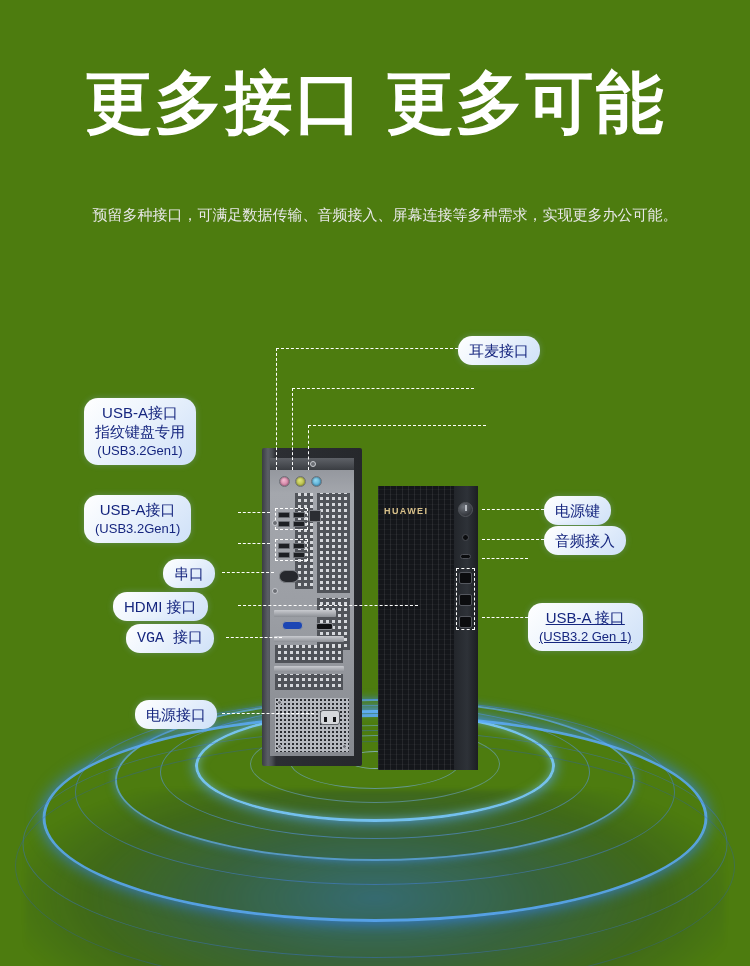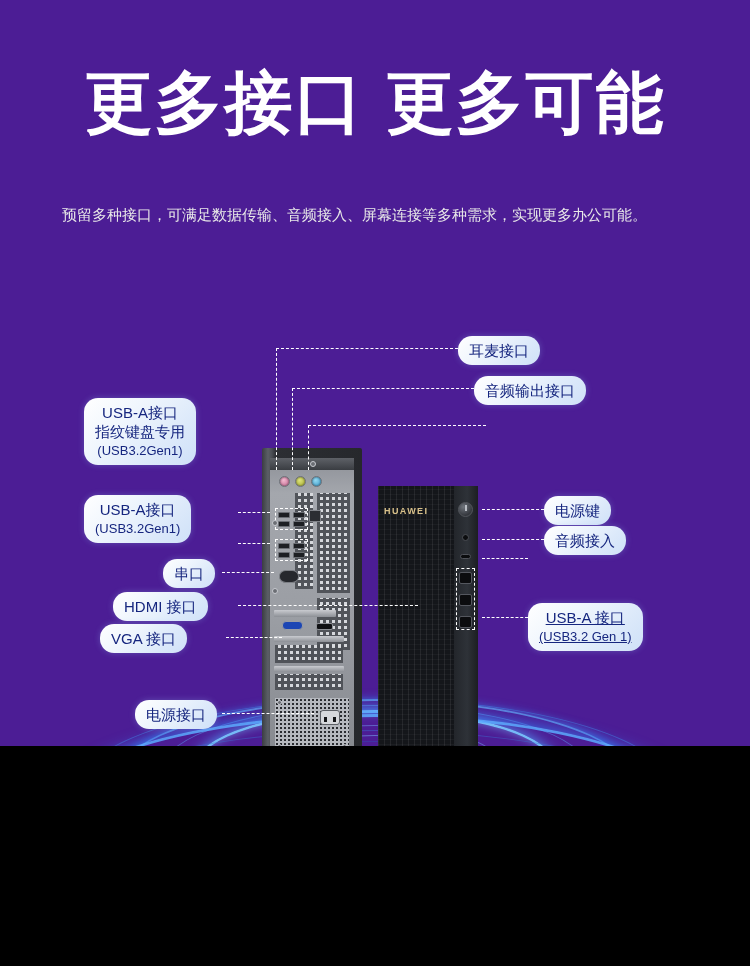--- a/index.html
+++ b/index.html
@@ -4,40 +4,41 @@
 <style>
   * { box-sizing: border-box; margin: 0; padding: 0; }
   html, body {
     width: 750px; height: 966px;
     background: #000;
     font-family: "Liberation Sans", "DejaVu Sans", sans-serif;
     overflow: hidden;
   }
   #stage {
     position: relative;
-    width: 750px; height: 746px;
-    background: #4c1d95;
+    width: 750px; height: 966px;
+    background: #4d7c0f;
     overflow: hidden;
   }
 
   
   #headline {
     position: absolute;
     top: 62px; left: 0; width: 750px;
     text-align: center;
     color: #ffffff;
     font-size: 68px;
     line-height: 80px;
     font-weight: bold;
     letter-spacing: 2px;
     white-space: pre;
   }
   #subline {
     position: absolute;
-    top: 198px; left: 62px; width: 626px;
+    top: 198px; left: 72px; width: 626px;
+    text-align: center;
     color: #e8e8e8;
     font-size: 15px;
     line-height: 34px;
     font-weight: normal;
     font-family: Liberation Serif, serif;
   }
 
   
   #pedestal {
     position: absolute;
@@ -353,40 +354,37 @@
   <div class="lead-h" style="left:222px;top:713px;width:92px;"></div>
 
   <div class="lead-h" style="left:482px;top:509px;width:62px;"></div>
   <div class="lead-h" style="left:482px;top:539px;width:62px;"></div>
   <div class="lead-h" style="left:482px;top:558px;width:46px;"></div>
   <div class="lead-h" style="left:482px;top:617px;width:46px;"></div>
 
   <div class="label" id="lbl-mic" style="left:458px;top:336px;">
     <span class="l1">耳麦接口</span>
   </div>
-  <div class="label" id="lbl-aout" style="left:474px;top:376px;">
-    <span class="l1">音频输出接口</span>
-  </div>
 
   <div class="label" id="lbl-usb-fp" style="left:84px;top:398px;">
     <span class="l1">USB-A接口</span>
     <span class="l2">指纹键盘专用</span>
     <span class="l3 small">(USB3.2Gen1)</span>
   </div>
   <div class="label" id="lbl-usb-rear" style="left:84px;top:495px;">
     <span class="l1">USB-A接口</span>
     <span class="l2 small">(USB3.2Gen1)</span>
   </div>
   <div class="label" id="lbl-serial" style="left:163px;top:559px;">
     <span class="l1">串口</span>
   </div>
   <div class="label" id="lbl-hdmi" style="left:113px;top:592px;">
     <span class="l1">HDMI 接口</span>
   </div>
-  <div class="label" id="lbl-vga" style="left:100px;top:624px;">
+  <div class="label" id="lbl-vga" style="left:126px;top:624px;font-family:Liberation Mono, monospace;">
     <span class="l1">VGA 接口</span>
   </div>
   <div class="label" id="lbl-power-conn" style="left:135px;top:700px;">
     <span class="l1">电源接口</span>
   </div>
 
   <div class="label" id="lbl-pwr-btn" style="left:544px;top:496px;">
     <span class="l1">电源键</span>
   </div>
   <div class="label" id="lbl-headset" style="left:544px;top:526px;">

